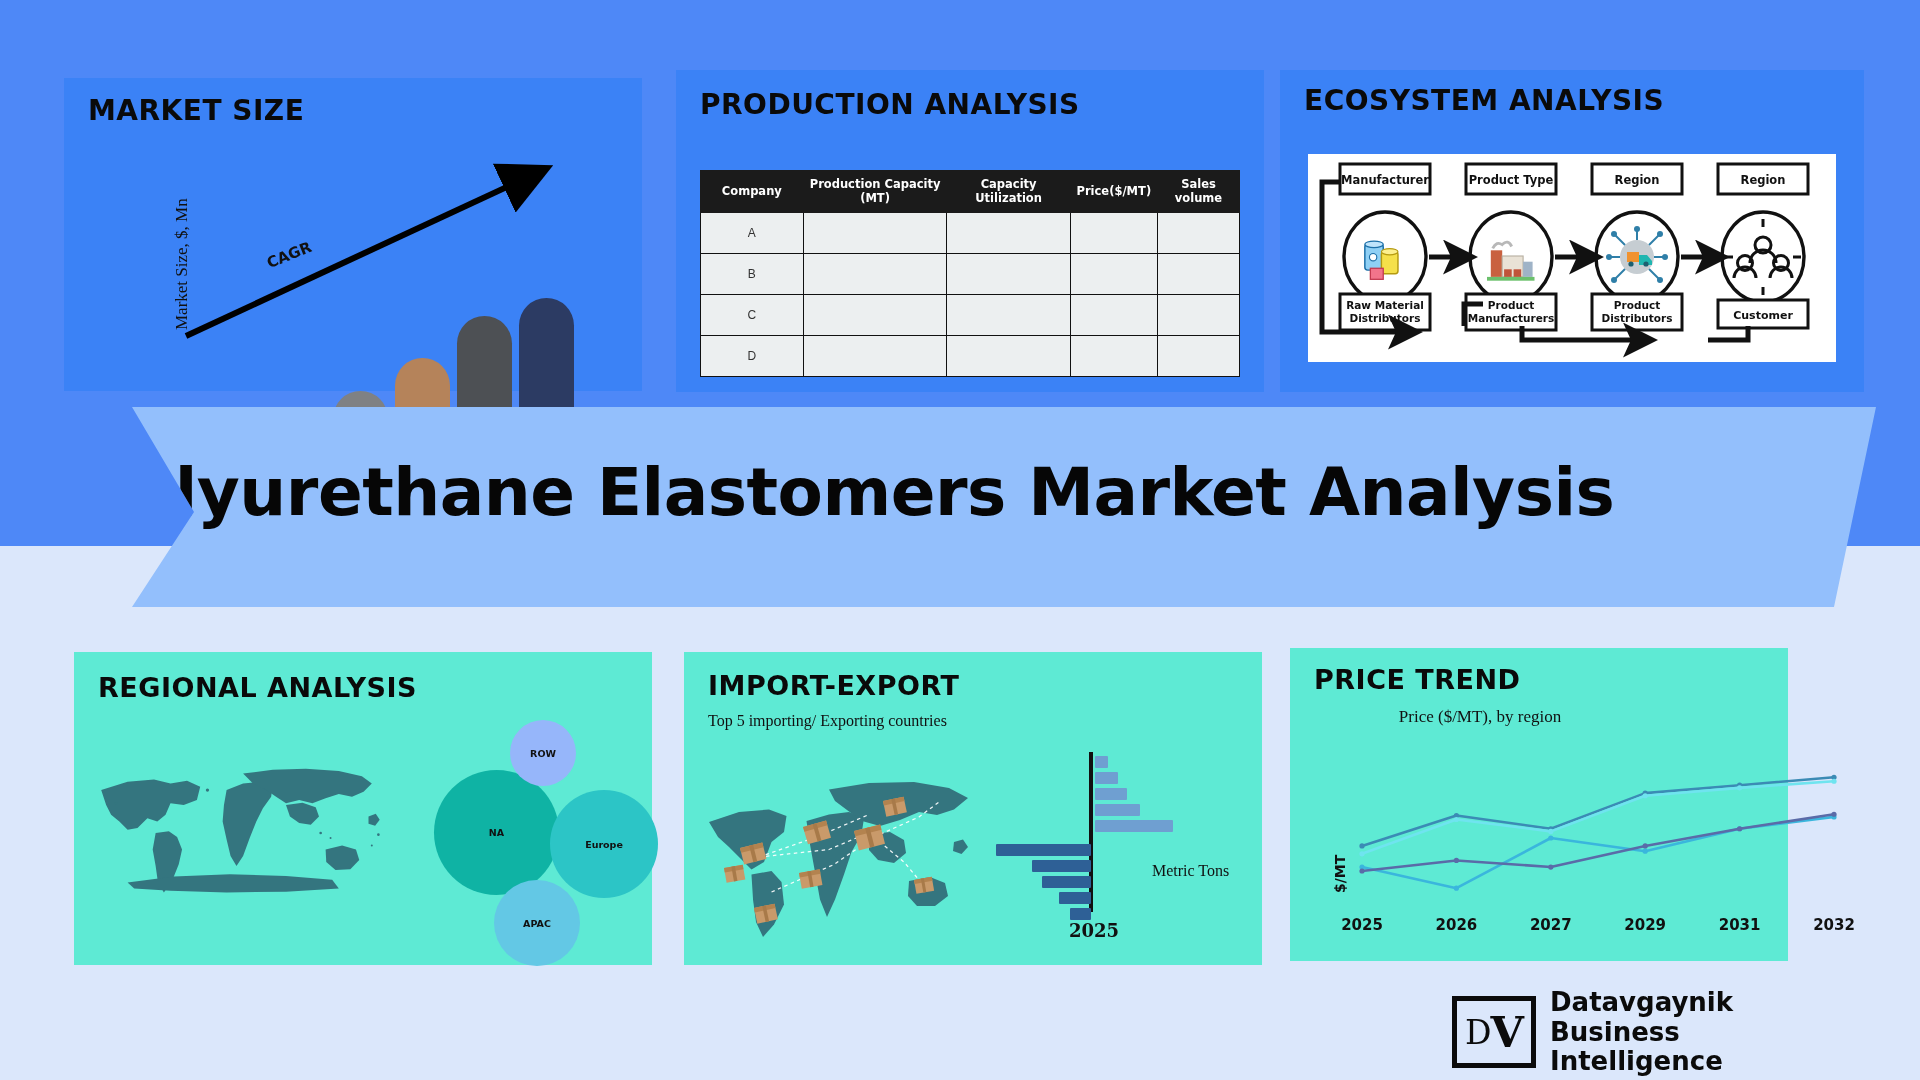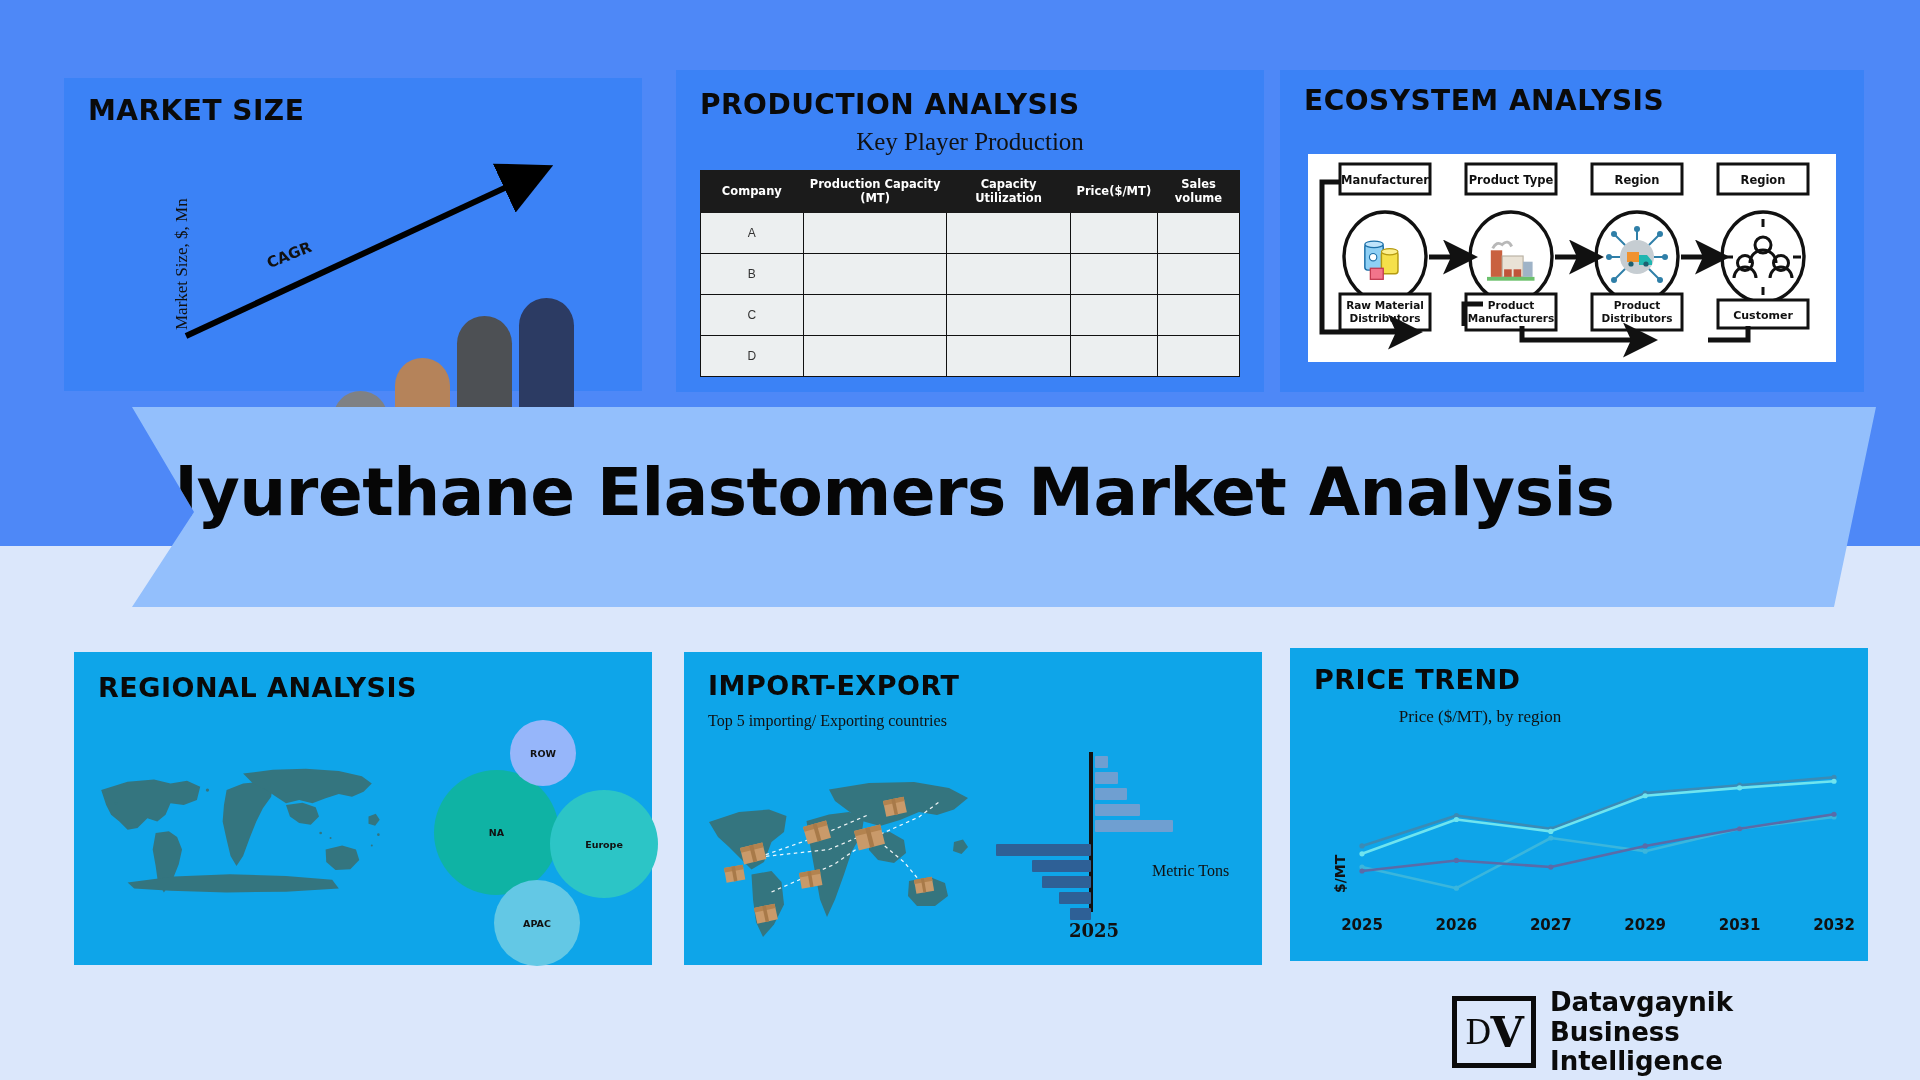--- a/index.html
+++ b/index.html
@@ -7,21 +7,21 @@
     width:1920px;height:1080px;overflow:hidden;position:relative;
     background:#dbe7fb;
     font-family:"Liberation Sans",sans-serif;
   }
   .bg-top{position:absolute;left:0;top:0;width:1920px;height:546px;background:#4e88f7;}
   .bg-bottom{position:absolute;left:0;top:546px;width:1920px;height:534px;background:#dbe7fb;}
 
   
   .panel{position:absolute;box-sizing:border-box;}
   .panel-top{background:#3b82f6;}
-  .panel-bot{background:#0ea5e9;}
+  .panel-bot{background:#5eead4;}
 
   .panel-title{
     font-weight:700;letter-spacing:.5px;color:#0a0a0a;
     font-family:"DejaVu Sans","Liberation Sans",sans-serif;
   }
   .panel-sub{
     font-family:"Liberation Serif","DejaVu Serif",serif;
     color:#111;text-align:center;
   }
 
@@ -108,21 +108,21 @@
     position:absolute;left:40px;top:168px;width:80px;text-align:center;
     font-size:18px;font-weight:700;color:#111;
     font-family:"DejaVu Serif","Liberation Serif",serif;
   }
   .tornado-unit{
     position:absolute;left:138px;top:110px;font-size:16px;color:#111;
     font-family:"Liberation Serif","DejaVu Serif",serif;
   }
 
   
-  #pricetrend{left:1290px;top:648px;width:578px;height:313px;}
+  #pricetrend{left:1290px;top:648px;width:498px;height:313px;}
   #pricetrend .panel-title{position:absolute;left:24px;top:16px;font-size:27px;}
   #pricetrend .panel-sub{position:absolute;left:60px;top:58px;width:260px;font-size:17px;line-height:1.25;}
   .pt-ylab{
     position:absolute;left:42px;top:245px;
     transform:rotate(-90deg);transform-origin:0 0;
     font-size:14px;font-weight:700;color:#111;white-space:nowrap;
     font-family:"DejaVu Sans","Liberation Sans",sans-serif;
   }
   .pt-chart{position:absolute;left:58px;top:120px;width:500px;height:140px;}
   .pt-xaxis{position:absolute;left:58px;top:268px;width:500px;height:22px;}
@@ -177,21 +177,20 @@
         <div class="ms-bar" style="left: 248px; height: 185.6px; background: rgb(77, 80, 84); border-radius: 28px 28px 0px 0px;"></div>
         <div class="ms-label" style="left: 248px;">2031</div>
         <div class="ms-bar" style="left: 310px; height: 204.16px; background: rgb(44, 59, 99); border-radius: 28px 28px 0px 0px;"></div>
         <div class="ms-label" style="left: 310px;">2032</div>
       </div>
   </div>
 </div>
 
 <div class="panel panel-top" id="production">
   <div class="panel-title">PRODUCTION ANALYSIS</div>
-  <div class="panel-sub">Key Player Production</div>
   <table class="prod">
     <thead>
         <tr id="prod-head">
           <th style="width: 19%;">Company</th>
           <th style="width: 27%;">Production Capacity<br>(MT)</th>
           <th style="width: 23%;">Capacity Utilization</th>
           <th style="width: 16%;">Price($/MT)</th>
           <th style="width: 15%;">Sales volume</th>
         </tr>
       </thead>

